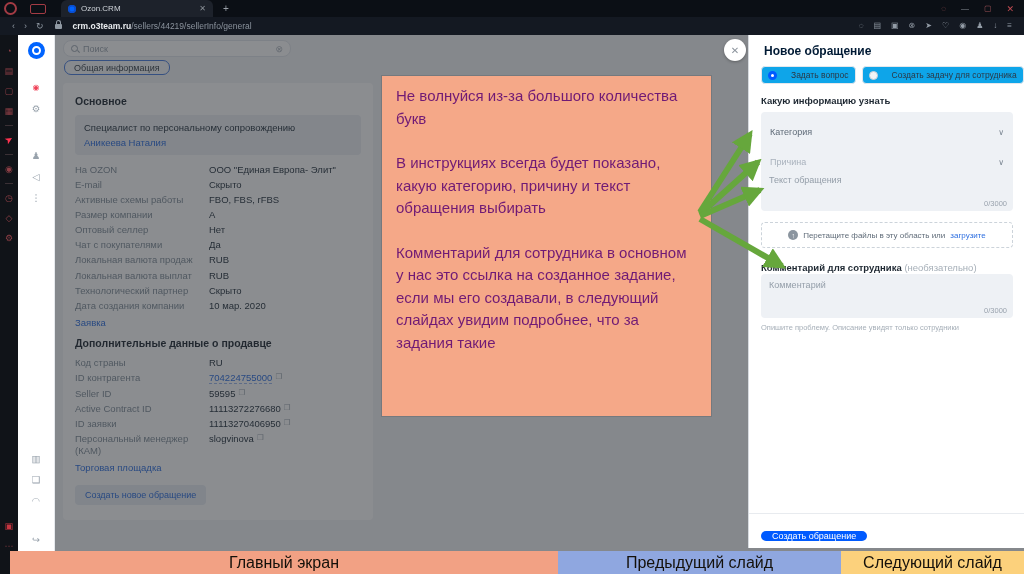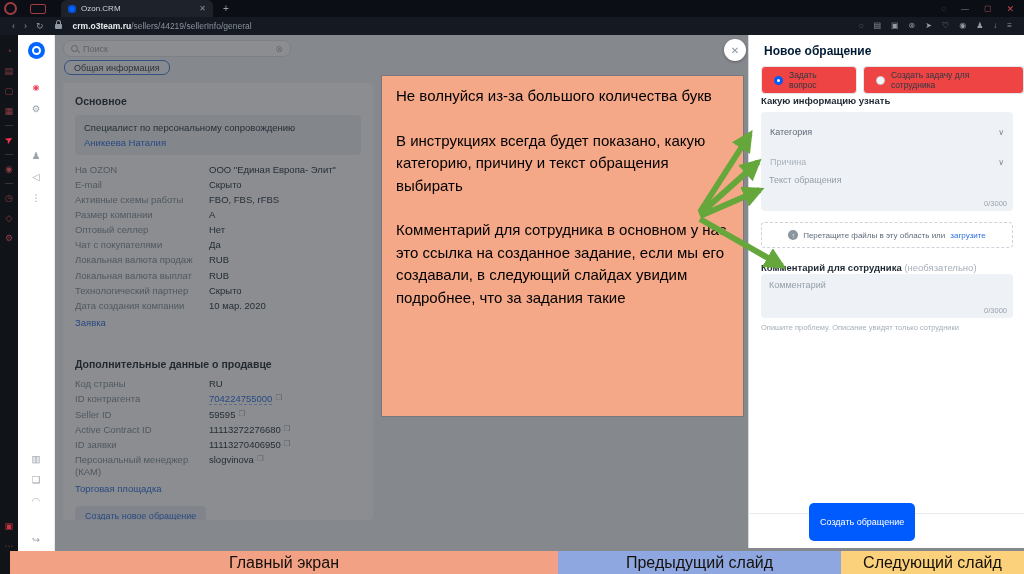--- a/index.html
+++ b/index.html
@@ -44,57 +44,57 @@
   
   .page{position:absolute;left:55px;top:0;width:693px;height:539px;background:#f2f4f6;}
   .search{position:absolute;left:8px;top:5px;width:228px;height:17px;background:#fff;border:1px solid #e2e6eb;border-radius:8px;display:flex;align-items:center;padding:0 7px;gap:5px;box-sizing:border-box;}
   .mag{width:5px;height:5px;border:1.2px solid #9ba5af;border-radius:50%;position:relative;flex-shrink:0;}
   .mag::after{content:"";position:absolute;width:3px;height:1.2px;background:#9ba5af;transform:rotate(45deg);right:-2.5px;bottom:-1px;}
   .search .ph{font-size:9px;color:#9ba5af;flex:1;}
   .clear{font-size:9px;color:#aeb6bf;}
   .chip{position:absolute;left:9px;top:25px;height:15px;padding:0 9px;border:1px solid #4a7de0;border-radius:7px;background:#f6f8fa;font-size:9px;color:#39434d;display:flex;align-items:center;box-sizing:border-box;}
   .card{position:absolute;left:8px;top:48px;width:310px;height:437px;background:#fff;border-radius:4px;padding:12px;box-sizing:border-box;font-size:9.5px;color:#273440;overflow:hidden;}
   .card h3{margin:0 0 8px;font-size:10.5px;color:#1e2832;}
-  .card h3.mt{margin-top:25px;}
+  .card h3.mt{margin-top:4px;}
   .highlight{background:#edf0f4;border-radius:4px;padding:7px 9px;margin-bottom:9px;}
   .highlight .t{margin-bottom:4px;}
   .lnk{color:#2e6fe0;}
   .kv{display:flex;margin-bottom:3.5px;line-height:1.22;}
   .kv .k{width:128px;color:#828f9b;flex-shrink:0;padding-right:6px;}
   .kv .v{color:#273440;}
   .kv .v.lnk{color:#2e6fe0;border-bottom:1px dashed #9db9ee;}
   .copy-icon{font-size:7.5px;color:#9aa4ae;margin-left:3px;}
   .lone-link{display:inline-block;margin:2px 0 5px;color:#2e6fe0;}
   .btn-secondary{margin-top:7px;background:#e9eef5;color:#2e6fe0;border:none;border-radius:4px;font-size:9px;padding:5px 10px;font-family:inherit;}
   
   .overlay{position:absolute;left:55px;top:0;right:0;bottom:0;background:rgba(36,40,46,.53);z-index:5;}
   
   .drawer{position:absolute;left:748px;top:0;width:276px;height:513px;background:#fff;z-index:10;border-left:1px solid #d7dbe0;box-sizing:border-box;}
   .d-title{position:absolute;left:15px;top:9px;font-size:12px;font-weight:bold;color:#001a34;}
   .chips{position:absolute;left:12px;top:31px;display:flex;gap:6px;}
-  .chipr{display:flex;align-items:center;gap:6px;border:1px solid #e3e7ec;border-radius:4px;padding:3px 12px;font-size:8.5px;color:#2b3845;background:#ef4444;}
+  .chipr{display:flex;align-items:center;gap:14px;border:1px solid #e3e7ec;border-radius:4px;padding:3px 6px;font-size:8.5px;color:#2b3845;background:#0ea5e9;}
   .radio{width:9px;height:9px;border-radius:50%;box-sizing:border-box;flex-shrink:0;}
   .radio.on{border:3px solid #005bff;background:#fff;}
   .radio.off{border:1px solid #c9cfd6;background:#f2f4f6;}
   .d-label{position:absolute;left:12px;font-size:9.5px;font-weight:bold;color:#1e2832;}
   .d-label .opt{font-weight:normal;color:#a6afb8;}
   .select{position:absolute;left:12px;width:252px;height:40px;background:#eef1f5;border-radius:4px;display:flex;align-items:center;justify-content:space-between;padding:8px 9px;box-sizing:border-box;font-size:9px;}
   .sel-dark{color:#5f6b78;}
   .sel-light{color:#a9b2bd;}
   .chev{color:#7b8692;font-size:8px;}
   .ta{position:absolute;left:12px;width:252px;background:#eef1f5;border-radius:4px;box-sizing:border-box;padding:6px 8px;font-size:9px;color:#949ea9;}
   .counter{position:absolute;right:6px;bottom:3px;font-size:7.5px;color:#9aa3ae;}
   .drop{position:absolute;left:12px;top:187px;width:252px;height:26px;border:1px dashed #ccd3da;border-radius:4px;background:#fff;display:flex;align-items:center;justify-content:center;gap:5px;font-size:8px;color:#5f6b78;box-sizing:border-box;}
   .upl{width:10px;height:10px;border-radius:50%;background:#8b959f;color:#fff;font-size:7px;display:flex;align-items:center;justify-content:center;flex-shrink:0;}
   .helper{position:absolute;left:12px;top:288px;font-size:7.5px;color:#a6afb8;}
   .d-footer{position:absolute;left:0;right:0;bottom:0;height:34px;border-top:1px solid #e8ebef;}
-  .btn-primary{position:absolute;left:12px;bottom:7px;background:#005bff;color:#fff;border:none;border-radius:5px;font-size:9px;padding:14px 11px;font-family:inherit;margin-left:48px;}
+  .btn-primary{position:absolute;left:12px;bottom:7px;background:#005bff;color:#fff;border:none;border-radius:5px;font-size:9px;padding:0 11px;font-family:inherit;}
   .close-btn{position:absolute;left:724px;top:4px;width:22px;height:22px;border-radius:50%;background:#fff;z-index:11;display:flex;align-items:center;justify-content:center;color:#8b939c;font-size:10px;box-shadow:0 1px 3px rgba(0,0,0,.3);}
   
-  .annotation{position:absolute;left:381px;top:40px;width:363px;height:342px;background:#f5a888;border:1.5px solid #75797e;z-index:10;padding:9px 14px;box-sizing:border-box;color:#000000;font-size:15px;line-height:1.5;}
+  .annotation{position:absolute;left:381px;top:40px;width:331px;height:342px;background:#f5a888;border:1.5px solid #75797e;z-index:10;padding:9px 14px;box-sizing:border-box;color:#701a75;font-size:15px;line-height:1.5;}
   .annotation p{margin:0 0 22px;}
   .arrows{position:absolute;left:688px;top:63px;z-index:11;}
   
   .bottombar{position:absolute;left:10px;right:0;bottom:0;height:23px;display:flex;z-index:20;}
   .seg{display:flex;align-items:center;justify-content:center;font-size:16px;color:#14100a;}
   .seg1{width:548px;} .seg2{width:283px;} .seg3{flex:1;}
 </style>
 </head>
 <body>
 

